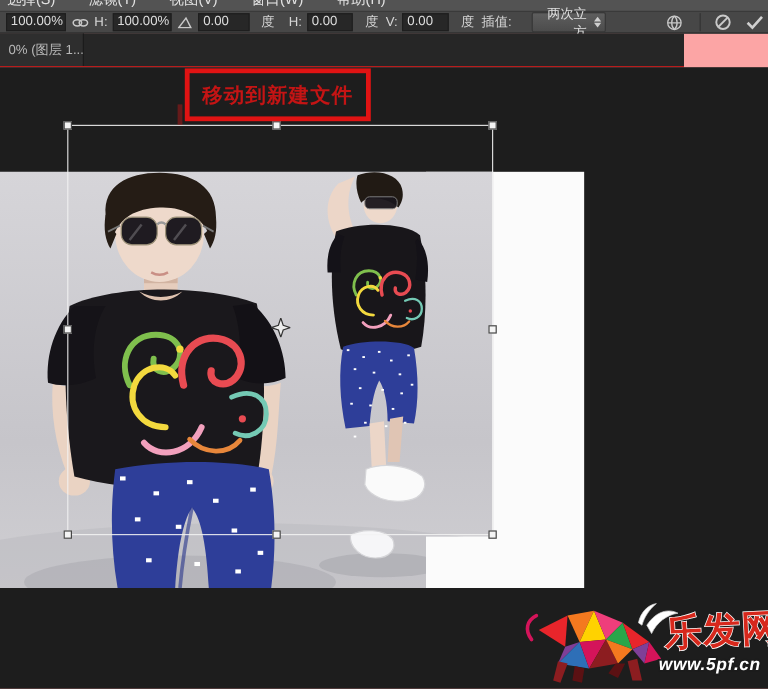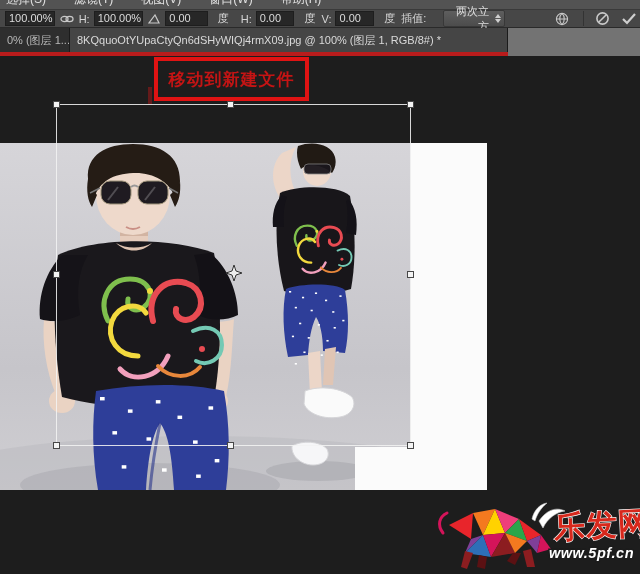--- a/index.html
+++ b/index.html
@@ -1,17 +1,17 @@
 <!DOCTYPE html>
 <html><head>
 <meta charset="utf-8">
 <style>
   html,body{margin:0;padding:0;background:#101010;}
   body{width:640px;height:574px;overflow:hidden;font-family:"Liberation Sans","DejaVu Sans",sans-serif;position:relative;}
-  .app{position:absolute;inset:0;background:#737373;padding-left:15px;}
+  .app{position:absolute;inset:0;background:#fca5a5;padding-left:15px;}
 
   
   .menubar{position:absolute;left:0;top:0;width:640px;height:10px;background:#535353;overflow:hidden;border-bottom:1px solid #3a3a3a;box-sizing:border-box;}
   .menubar-inner{margin-top:-9px;font-size:12px;color:#e2e2e2;white-space:nowrap;padding-left:6px;}
   .menubar-inner span{display:inline-block;padding:0 14px 0 0;margin-right:14px;}
 
   
   .optbar{position:absolute;left:0;top:10px;width:640px;height:18px;background:#474747;border-bottom:1px solid #2a2a2a;box-sizing:border-box;display:flex;align-items:center;font-size:11px;color:#d6d6d6;padding-left:3px;}
   .fld{background:#272727;border:1px solid #1e1e1e;color:#dcdcdc;height:13px;line-height:13px;padding:0 3px;margin:0 2px;box-sizing:content-box;overflow:hidden;white-space:nowrap;}
   .lbl{margin:0 2px;white-space:nowrap;}
@@ -19,21 +19,21 @@
   .icon{display:inline-flex;align-items:center;justify-content:center;margin:0 3px;}
   .dropdown{display:inline-flex;align-items:center;height:15px;background:linear-gradient(#5e5e5e,#4c4c4c);border:1px solid #383838;border-radius:2px;padding:0 3px 0 6px;margin-left:15px;color:#e0e0e0;text-align:right;}
   .stepper{display:inline-flex;flex-direction:column;margin-left:6px;gap:1px;}
   .stepper i{display:block;width:0;height:0;border-left:3px solid transparent;border-right:3px solid transparent;}
   .stepper .up{border-bottom:4px solid #cfcfcf;}
   .stepper .dn{border-top:4px solid #cfcfcf;}
   .optsep{width:1px;height:15px;background:#333;margin:0 8px 0 10px;}
   .opt-right{display:flex;align-items:center;margin-left:46px;}
 
   
-  .tabbar{position:absolute;left:0;top:28px;width:508px;height:28px;background:#262626;display:flex;border-bottom:4px solid #b91c1c;box-sizing:border-box;text-align:center;}
+  .tabbar{position:absolute;left:0;top:28px;width:570px;height:28px;background:#262626;display:flex;border-bottom:1px solid #b91c1c;box-sizing:border-box;text-align:center;}
   .tab{display:flex;align-items:center;height:100%;padding:0 7px;font-size:11px;color:#b8b8b8;background:#2e2e2e;border-right:1px solid #1b1b1b;box-sizing:border-box;overflow:hidden;white-space:nowrap;}
   .tab .close{margin-left:7px;color:#9a9a9a;font-size:12px;}
   .tab.active{background:#454545;color:#dadada;}
   .tab1{width:70px;}
   .tab2{width:194px;}
   .tab3{flex:1;}
 
   
   .canvas{position:absolute;left:0;top:56px;width:640px;height:518px;background:#1d1d1d;overflow:hidden;}
 
@@ -119,24 +119,20 @@
         <svg width="16" height="13" viewBox="0 0 16 13">
             <path d="M2,7 L6,11 L14,2" fill="none" stroke="#cfcfcf" stroke-width="2.2"></path>
           </svg>
       </span>
     </span>
   </div>
 
   <div class="tabbar">
     <div class="tab tab1">
       <span>0% (图层 1...</span>
-
-    </div>
-    <div class="tab tab3 active">
-      <span>8KQquoOtYUpaCtyQn6dSHyWIQj4rmX09.jpg @ 100% (图层 1, RGB/8#) *</span>
 
     </div>
   </div>
 
   <div class="canvas">
 
     <svg class="photo-svg" width="487" height="347" viewBox="0 0 487 347">
       <defs>
         <linearGradient id="wall" x1="0" y1="0" x2="0" y2="1">
           <stop offset="0" stop-color="#d6d5d9"></stop>

